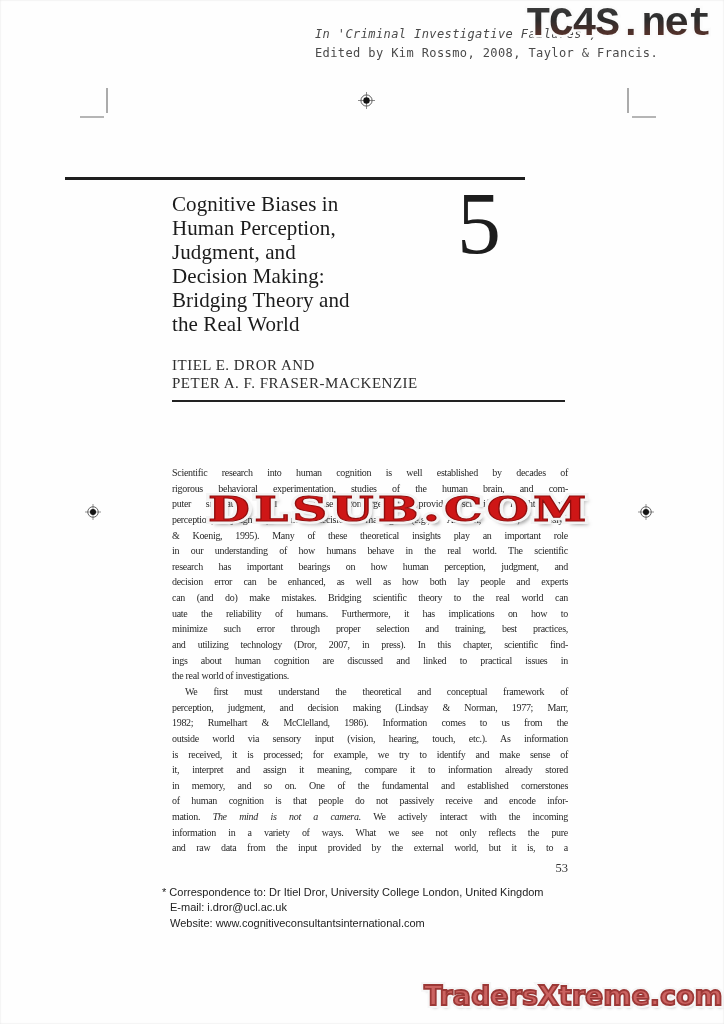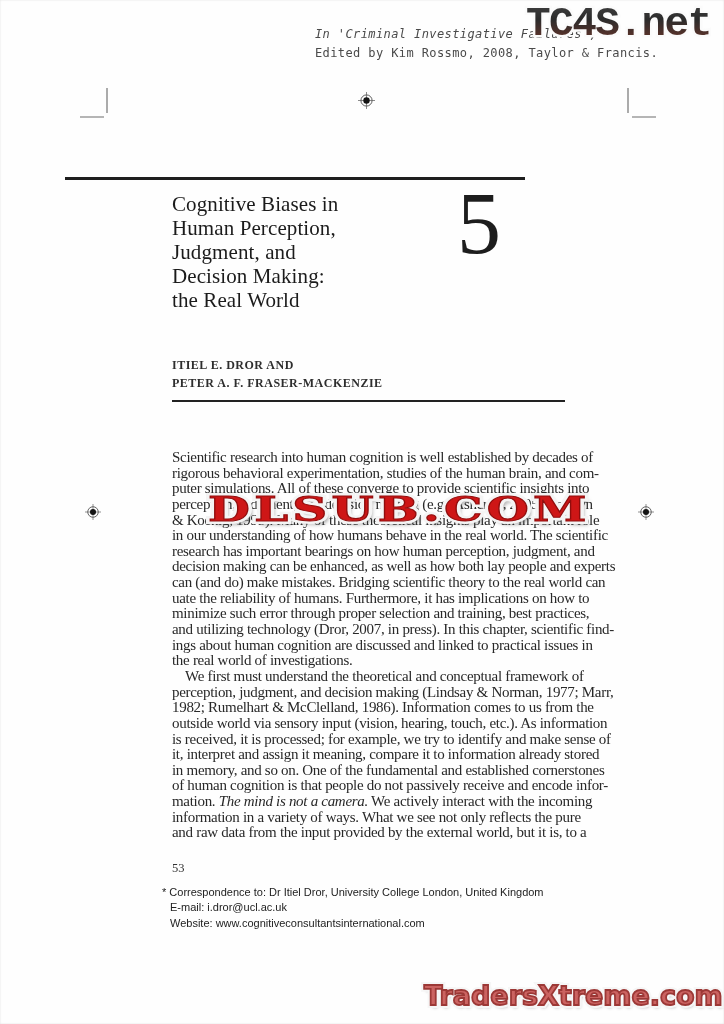--- a/index.html
+++ b/index.html
@@ -39,31 +39,31 @@
   .mark{position:absolute;}
   .cropline{position:absolute;background:#ababab;}
   
   .rule-thick{position:absolute;left:65px;top:177px;width:460px;height:3px;background:#1e1e1e;}
   .rule-thin{position:absolute;left:172px;top:400px;width:393px;height:1.6px;background:#222;}
   
   .title{position:absolute;left:172px;top:192px;width:250px;
     font-size:21px;font-weight:normal;color:#1b1b1b;line-height:24px;letter-spacing:0.1px;}
   .chapnum{position:absolute;left:457px;top:186px;font-size:88px;line-height:76px;
     color:#1d1d1d;font-family:"Liberation Serif",serif;}
-  .authors{position:absolute;left:172px;top:357px;font-size:12px;color:#2e2e2e;
-    line-height:17.5px;letter-spacing:0.5px;font-weight:bold;}
+  .authors{position:absolute;left:172px;top:357px;font-size:15px;color:#2e2e2e;
+    line-height:17.5px;letter-spacing:0.5px;}
   
-  .body-text{position:absolute;left:172px;top:450px;width:396px;
-    font-size:15px;line-height:15.65px;color:#282828;letter-spacing:-0.3px;}
+  .body-text{position:absolute;left:172px;top:465px;width:396px;
+    font-size:10px;line-height:15.65px;color:#282828;letter-spacing:-0.3px;}
   .bl{white-space:nowrap;text-align:justify;text-align-last:justify;height:15.65px;}
   .bl.end{text-align-last:left;}
   .bl.indent{text-indent:13px;}
   .bl em{}
   
-  .pagenum{position:absolute;left:172px;top:861px;width:396px;text-align:left;
+  .pagenum{position:absolute;left:172px;top:861px;width:396px;text-align:right;
     font-size:12.5px;color:#333;}
   .footnote{position:absolute;left:162px;top:885px;font-family:"Liberation Sans",sans-serif;
     font-size:11px;line-height:15.3px;color:#222;}
   .footnote .fn2{padding-left:8px;}
 </style>
 </head>
 <body>
 
 <div class="page">
 
@@ -99,39 +99,40 @@
     <circle cx="8.5" cy="8.5" r="3.2" fill="#141414"></circle>
   </svg>
 
   <div class="rule-thick"></div>
 
   <div class="title">
     <div>Cognitive Biases in</div>
     <div>Human Perception,</div>
     <div>Judgment, and</div>
     <div>Decision Making:</div>
+    <div>Bridging Theory and</div>
     <div>the Real World</div>
   </div>
   <div class="chapnum">5</div>
 
   <div class="authors">
     <div>ITIEL E. DROR AND</div>
     <div>PETER A. F. FRASER-MACKENZIE</div>
   </div>
   <div class="rule-thin"></div>
 
   <div class="body-text">
     <div class="bl">Scientific research into human cognition is well established by decades of</div>
     <div class="bl">rigorous behavioral experimentation, studies of the human brain, and com-</div>
     <div class="bl">puter simulations. All of these converge to provide scientific insights into</div>
     <div class="bl">perception, judgment, and decision making (e.g., Ashcraft, 2005; Kosslyn</div>
     <div class="bl">&amp; Koenig, 1995). Many of these theoretical insights play an important role</div>
     <div class="bl">in our understanding of how humans behave in the real world. The scientific</div>
     <div class="bl">research has important bearings on how human perception, judgment, and</div>
-    <div class="bl">decision making can be enhanced, as well as how both lay people and experts</div>
+    <div class="bl">decision error can be enhanced, as well as how both lay people and experts</div>
     <div class="bl">can (and do) make mistakes. Bridging scientific theory to the real world can</div>
     <div class="bl">uate the reliability of humans. Furthermore, it has implications on how to</div>
     <div class="bl">minimize such error through proper selection and training, best practices,</div>
     <div class="bl">and utilizing technology (Dror, 2007, in press). In this chapter, scientific find-</div>
     <div class="bl">ings about human cognition are discussed and linked to practical issues in</div>
     <div class="bl end">the real world of investigations.</div>
     <div class="bl indent">We first must understand the theoretical and conceptual framework of</div>
     <div class="bl">perception, judgment, and decision making (Lindsay &amp; Norman, 1977; Marr,</div>
     <div class="bl">1982; Rumelhart &amp; McClelland, 1986). Information comes to us from the</div>
     <div class="bl">outside world via sensory input (vision, hearing, touch, etc.). As information</div>

